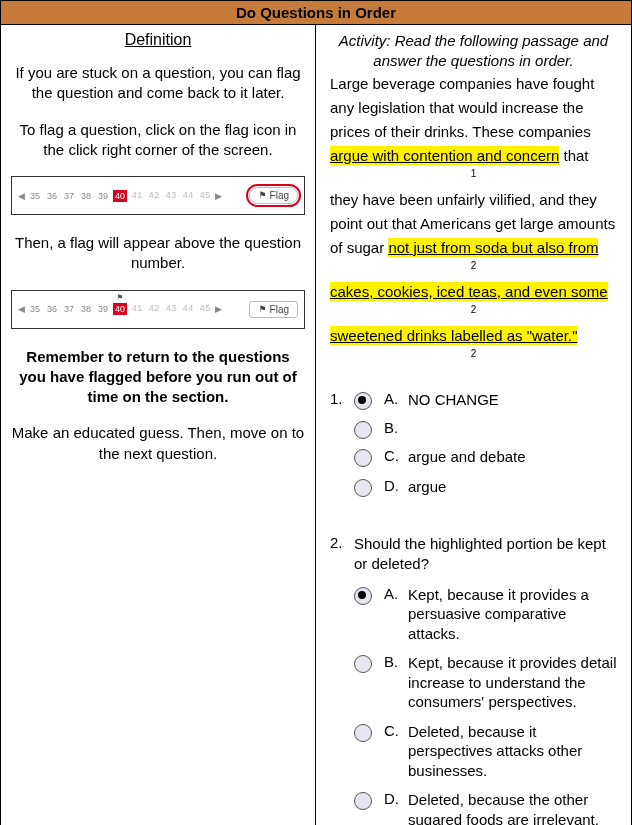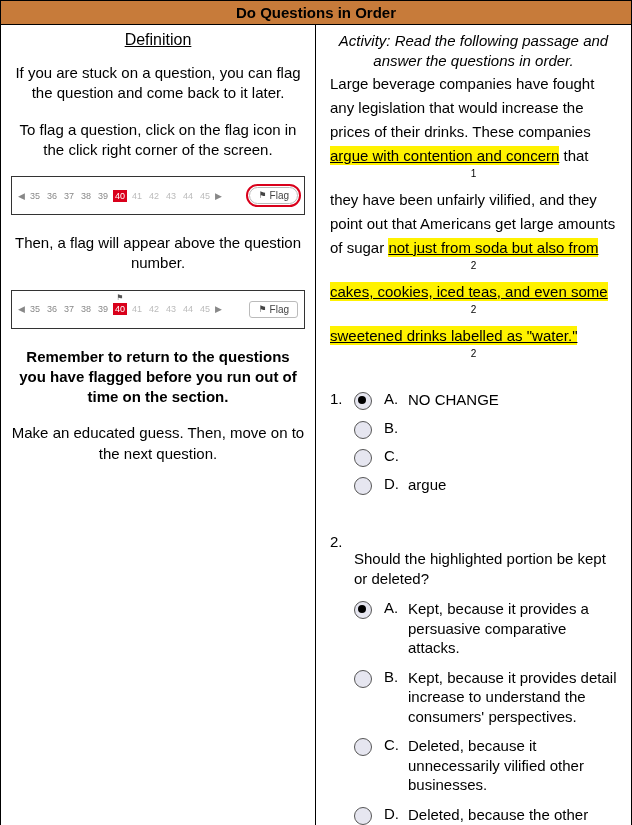--- a/index.html
+++ b/index.html
@@ -86,20 +86,21 @@
     position: relative;
   }
   .num.current {
     background: #d9001b;
     color: #fff;
     border-radius: 0;
     padding: 1px 0;
   }
   .num.dim {
     color: #bbb;
+    font-family: Liberation Mono, monospace;
   }
   .flag-btn {
     border: 1px solid #bbb;
     border-radius: 3px;
     font-size: 10px;
     color: #444;
     padding: 2px 8px;
     display: inline-flex;
     align-items: center;
     gap: 3px;
@@ -176,21 +177,20 @@
     line-height: 1.3;
   }
   .opt-line {
     display: flex;
     align-items: flex-start;
     margin-bottom: 10px;
   }
   .q-stem {
     margin-bottom: 10px;
     line-height: 1.35;
-    margin-top: 16px;
   }
   .q-wrapper {
     display: flex;
   }
   .q-body {
     flex: 1;
   }
 </style>
 </head>
 <body>
@@ -284,20 +284,21 @@
                   <span class="opt-letter">A.</span>
                   <span class="opt-text">NO CHANGE</span>
                 </div>
                 <div class="opt-line">
                   <span class="radio"></span>
                   <span class="opt-letter">B.</span>
                 </div>
                 <div class="opt-line">
                   <span class="radio"></span>
                   <span class="opt-letter">C.</span>
+                  <span class="opt-text">argue and debate</span>
                 </div>
                 <div class="opt-line">
                   <span class="radio"></span>
                   <span class="opt-letter">D.</span>
                   <span class="opt-text">argue</span>
                 </div>
               </div>
           </div>
         </div>
       </div>
@@ -314,21 +315,21 @@
                   <span class="opt-text">Kept, because it provides a persuasive comparative attacks.</span>
                 </div>
                 <div class="opt-line">
                   <span class="radio"></span>
                   <span class="opt-letter">B.</span>
                   <span class="opt-text">Kept, because it provides detail increase to understand the consumers' perspectives.</span>
                 </div>
                 <div class="opt-line">
                   <span class="radio"></span>
                   <span class="opt-letter">C.</span>
-                  <span class="opt-text">Deleted, because it unnecessarily vilified other businesses.</span>
+                  <span class="opt-text">Deleted, because it perspectives attacks other businesses.</span>
                 </div>
                 <div class="opt-line">
                   <span class="radio"></span>
                   <span class="opt-letter">D.</span>
                   <span class="opt-text">Deleted, because the other sugared foods are irrelevant.</span>
                 </div>
               </div>
           </div>
         </div>
       </div>

